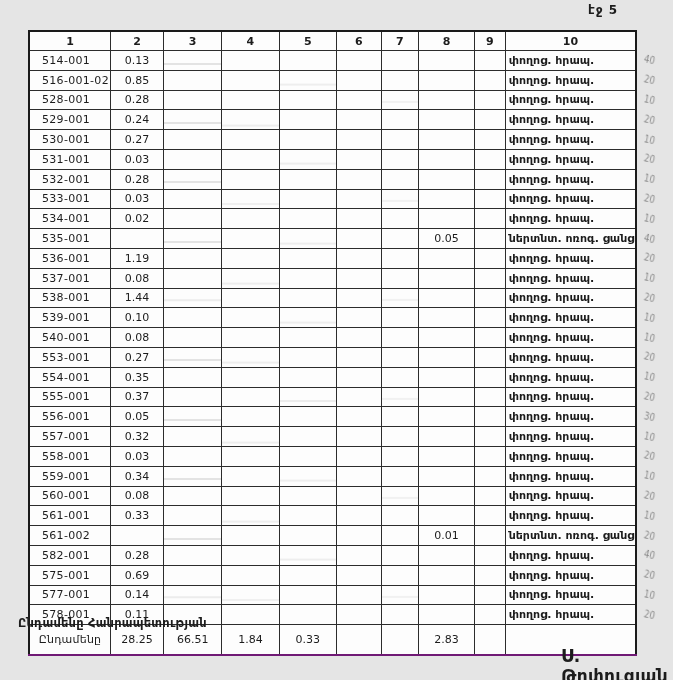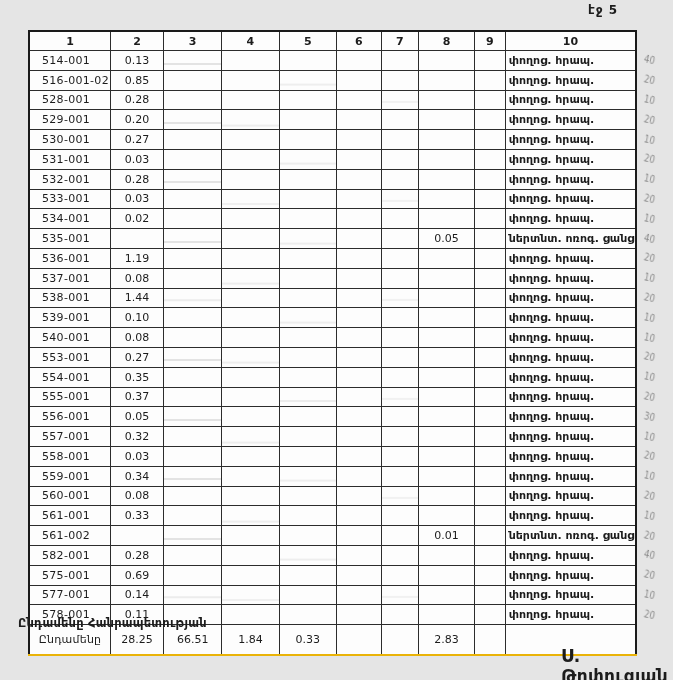--- a/index.html
+++ b/index.html
@@ -20,21 +20,21 @@
     border-collapse:collapse;table-layout:fixed;
   }
   table.doc th, table.doc td.c{
     border:1px solid #2c2c2c;
     overflow:hidden;white-space:nowrap;
   }
   
   table.doc th{border-top:2px solid #1a1a1a;}
   table.doc tr > *:first-child{border-left:2px solid #1a1a1a;}
   table.doc tr > td.c.last, table.doc tr > th.last{border-right:2px solid #1a1a1a;}
-  table.doc tfoot td.c{border-bottom:2px solid #eab308;text-align:center;}
+  table.doc tfoot td.c{border-bottom:2px solid #701a75;text-align:center;}
   table.doc th{
     height:16px;font-size:11px;font-weight:bold;text-align:center;
     background:#fdfdfd;
   }
   table.doc tbody td.c{height:16.8px;font-size:11px;background:#fdfdfd;}
   td.code{text-align:left;padding-left:12px;letter-spacing:.3px;}
   td.num{text-align:center;}
   td.desc{font-size:10.5px;text-align:left;padding-left:3px;font-weight:bold;}
   td.mark{
     border:none;background:transparent;
@@ -134,21 +134,21 @@
       <td class="c"></td>
       <td class="c"></td>
       <td class="c num bind-c8"></td>
       <td class="c"></td>
       <td class="c desc last bind-c10">փողոց. հրապ.</td>
       <td class="mark"><span class="bind-mark">10</span></td>
     </tr>
 
     <tr>
       <td class="c code bind-code">529-001</td>
-      <td class="c num bind-c2">0.20</td>
+      <td class="c num bind-c2">0.24</td>
       <td class="c"></td>
       <td class="c"></td>
       <td class="c"></td>
       <td class="c"></td>
       <td class="c"></td>
       <td class="c num bind-c8"></td>
       <td class="c"></td>
       <td class="c desc last bind-c10">փողոց. հրապ.</td>
       <td class="mark"><span class="bind-mark">20</span></td>
     </tr>

